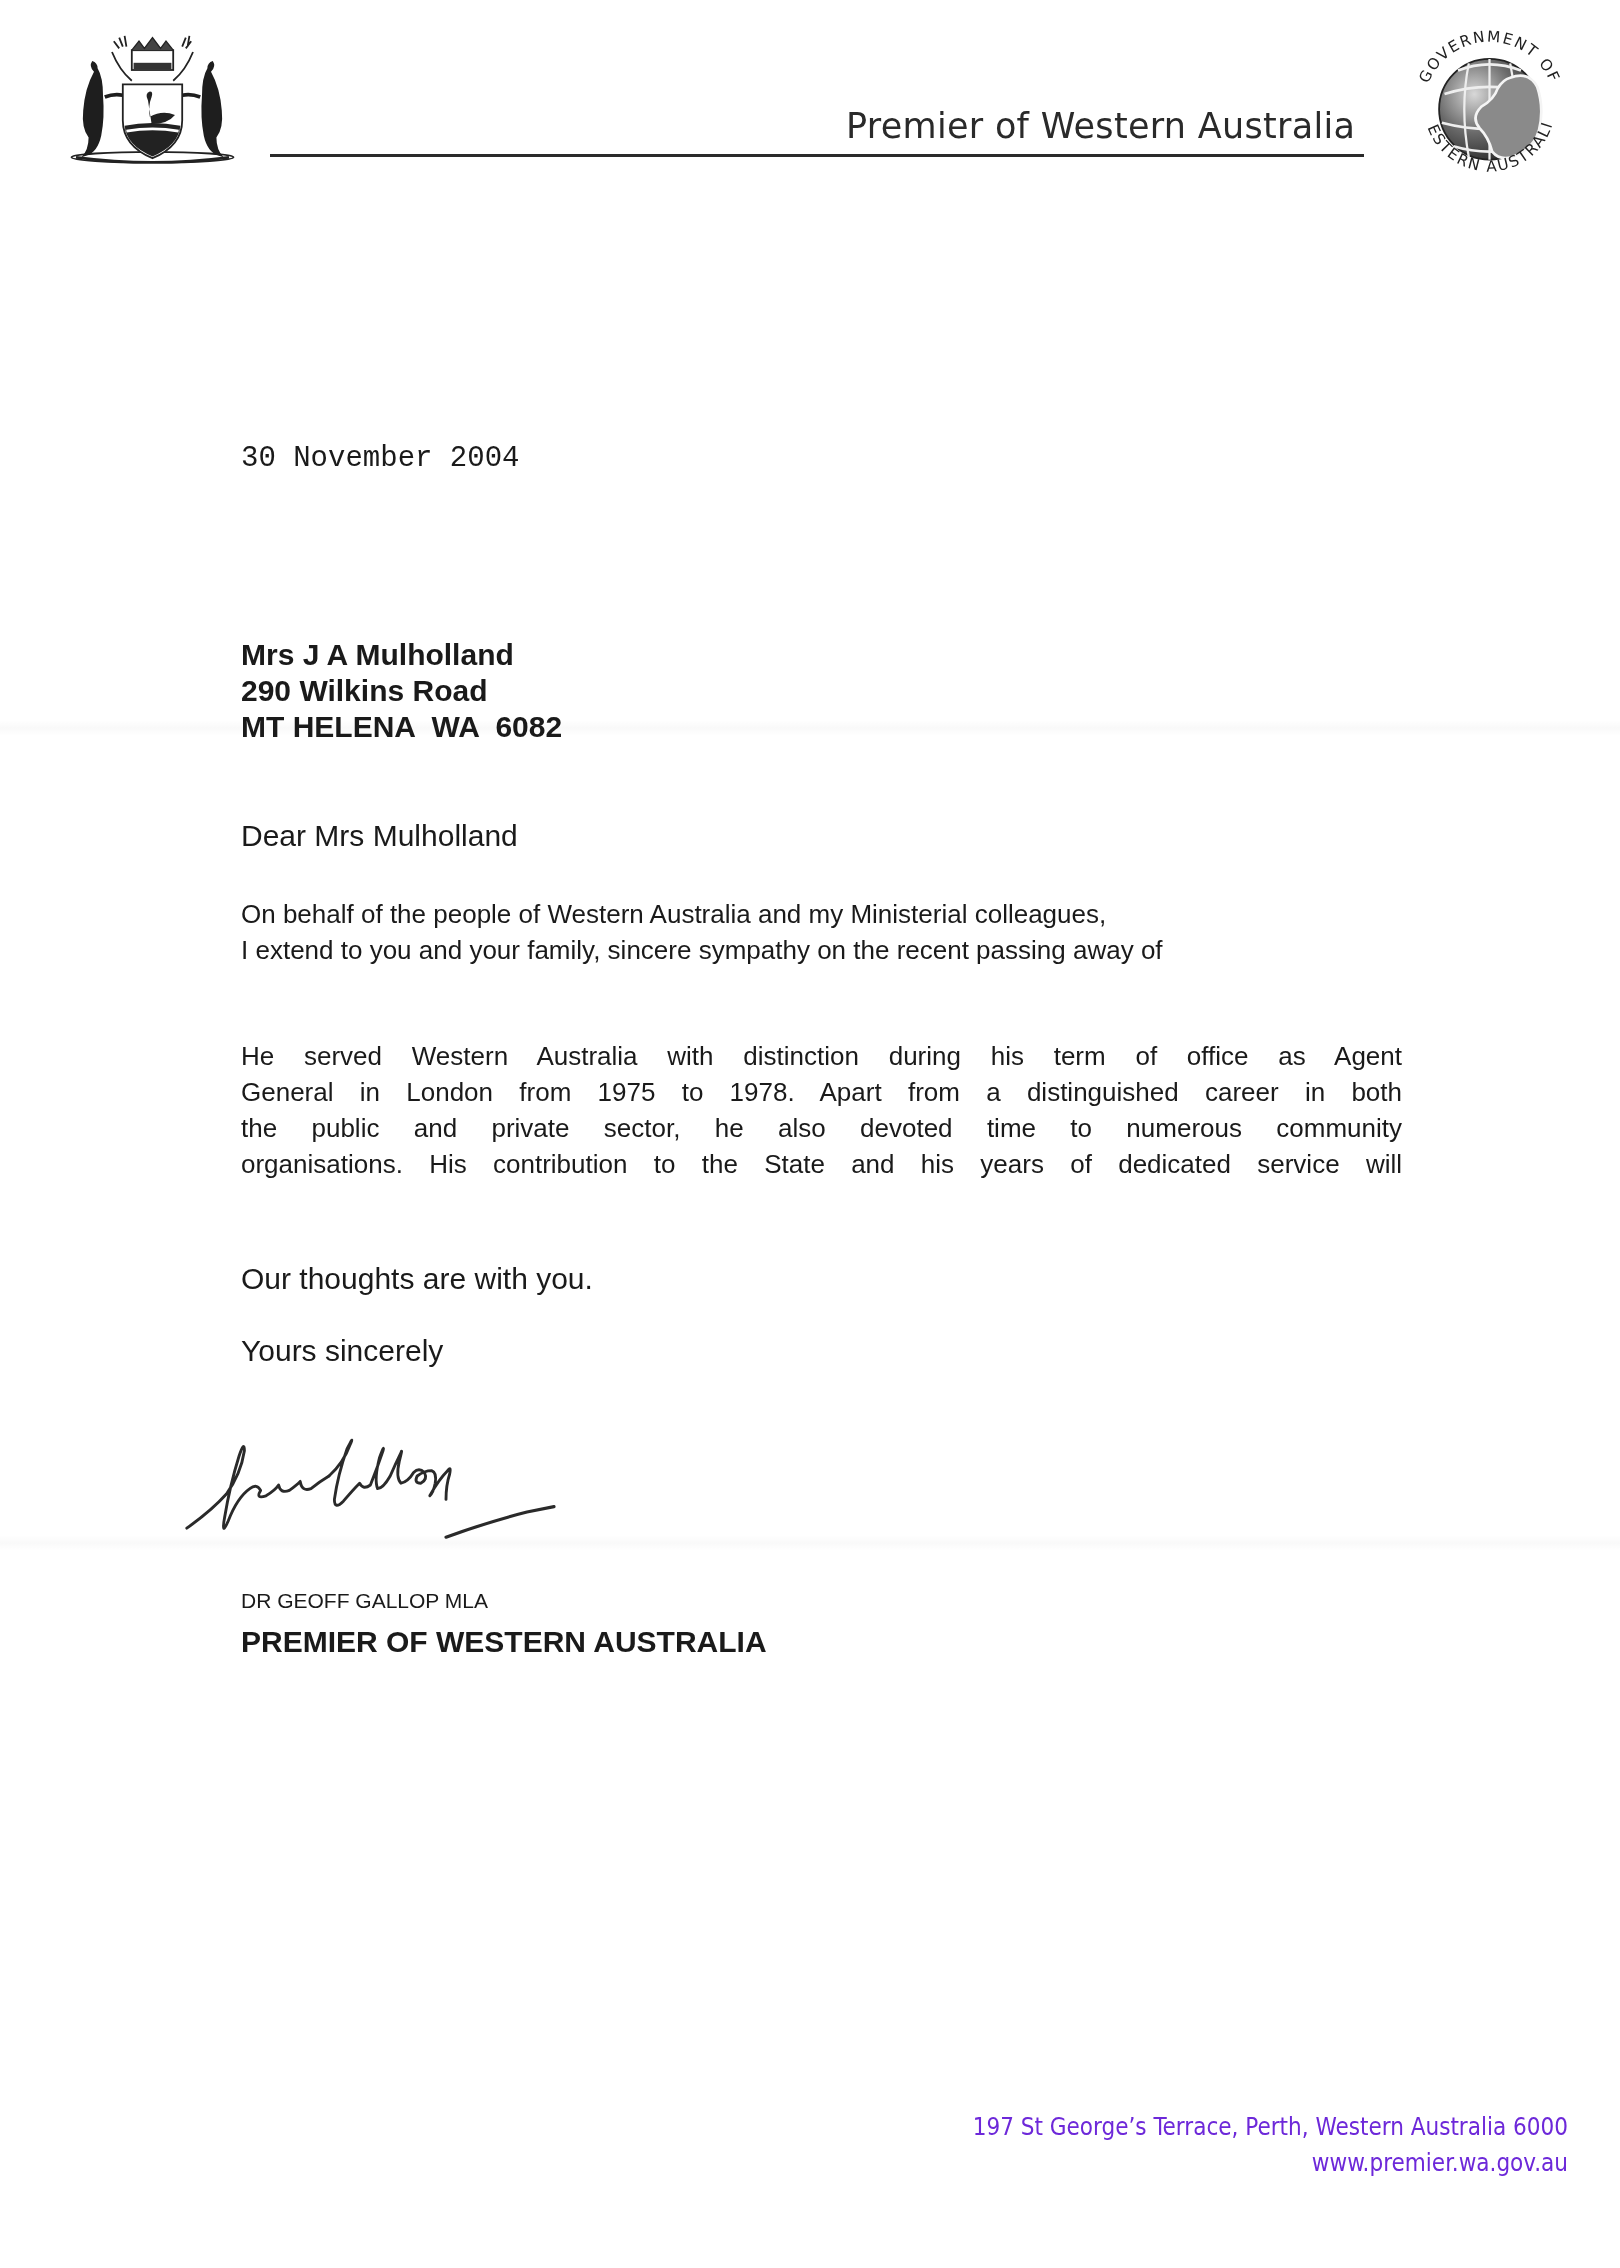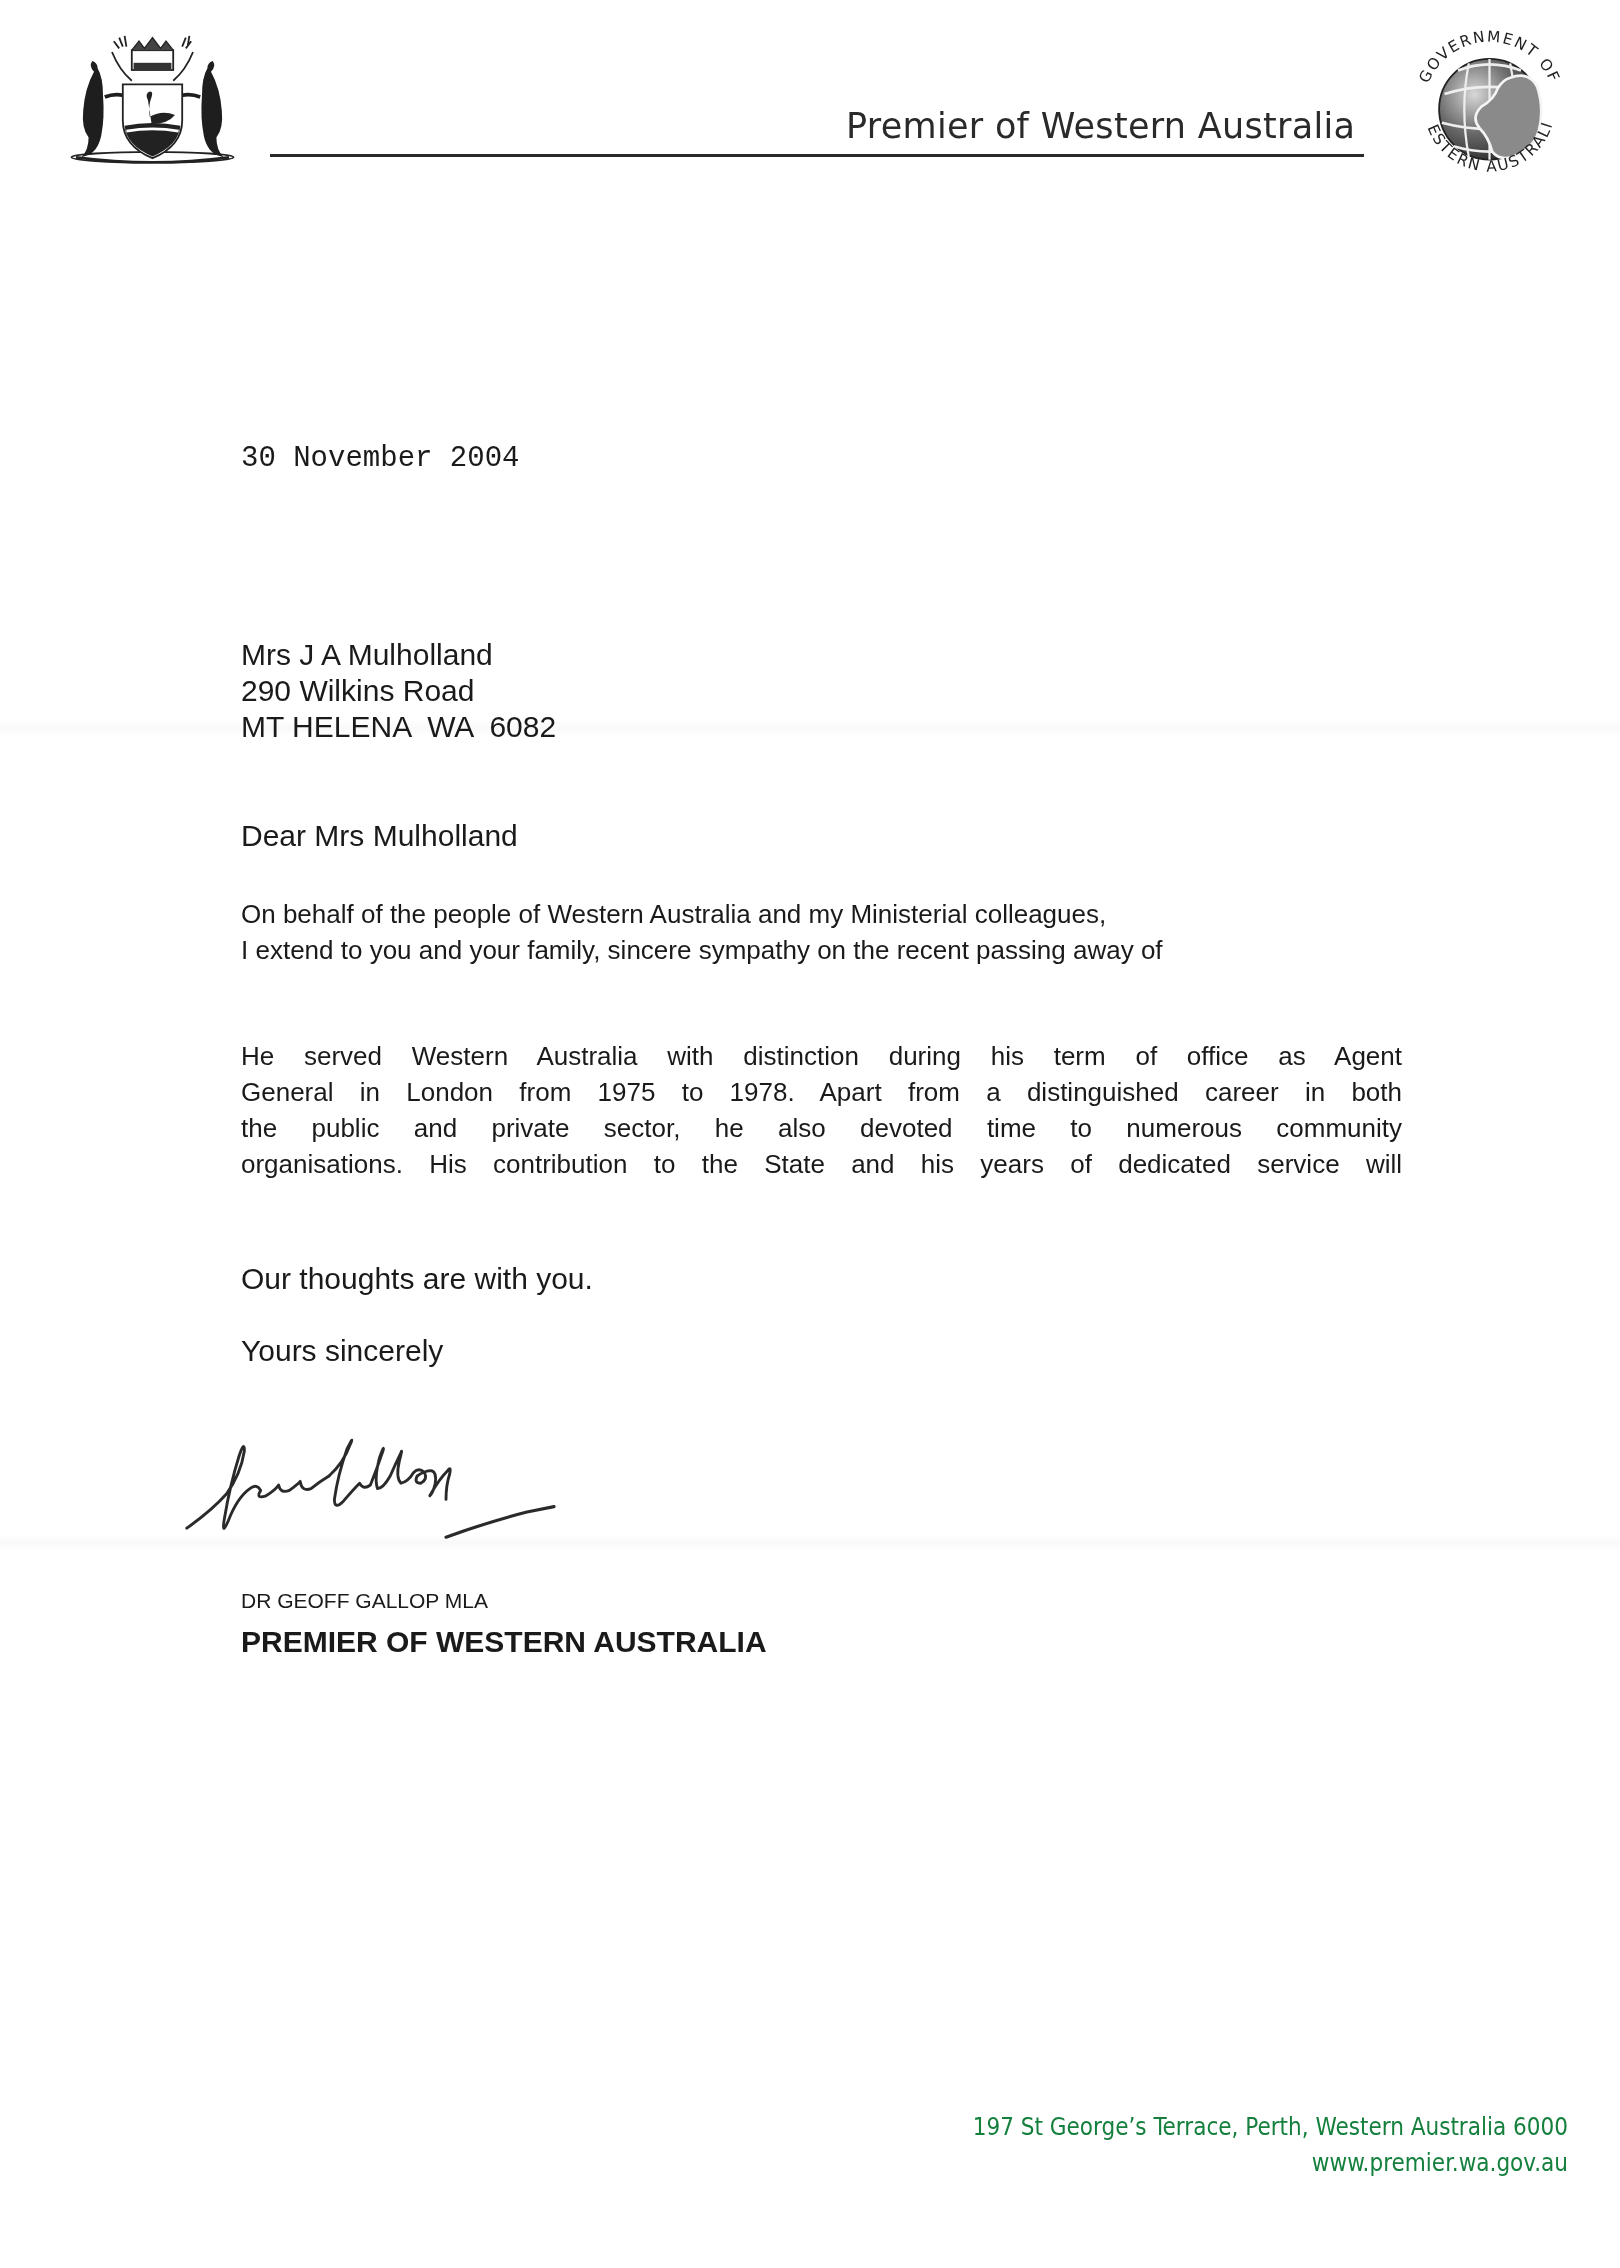--- a/index.html
+++ b/index.html
@@ -56,20 +56,21 @@
       color: #1a1a1a;
       white-space: nowrap;
     }
     .address {
       position: absolute;
       left: 241px;
       top: 637px;
       font-size: 30px;
       line-height: 36px;
       color: #1a1a1a;
+      font-weight: bold;
     }
     .address div { white-space: pre; }
     .salutation {
       position: absolute;
       left: 241px;
       top: 819px;
       font-size: 30px;
       white-space: nowrap;
     }
     .para {
@@ -122,21 +123,21 @@
       white-space: nowrap;
     }
     .footer {
       position: absolute;
       right: 52px;
       top: 2109px;
       text-align: right;
       font-family: "DejaVu Sans Condensed", "DejaVu Sans", sans-serif;
       font-size: 24px;
       line-height: 36px;
-      color: #15803d;
+      color: #6d28d9;
       transform-origin: right top;
     }
     .footer div { white-space: pre; }
     .footer .gap { display: inline-block; width: 14.4px; }
     .scan-smudge {
       position: absolute;
       left: 0;
       width: 1620px;
       height: 16px;
       background: linear-gradient(to bottom, rgba(0,0,0,0), rgba(0,0,0,0.025), rgba(0,0,0,0));

